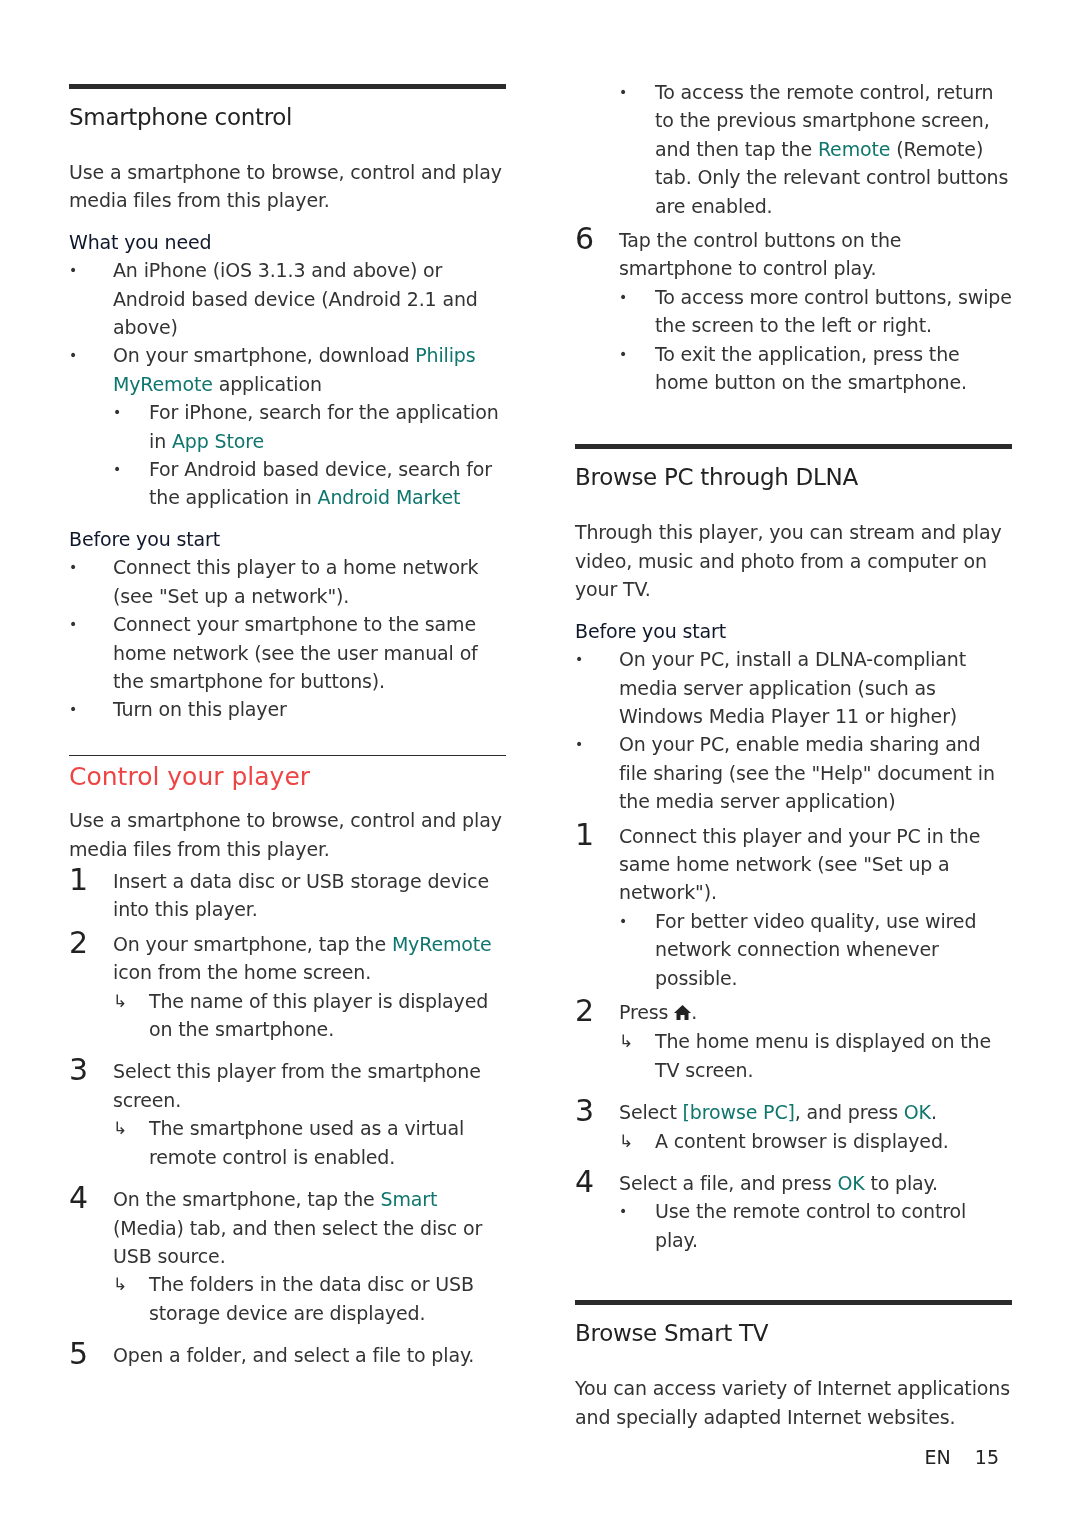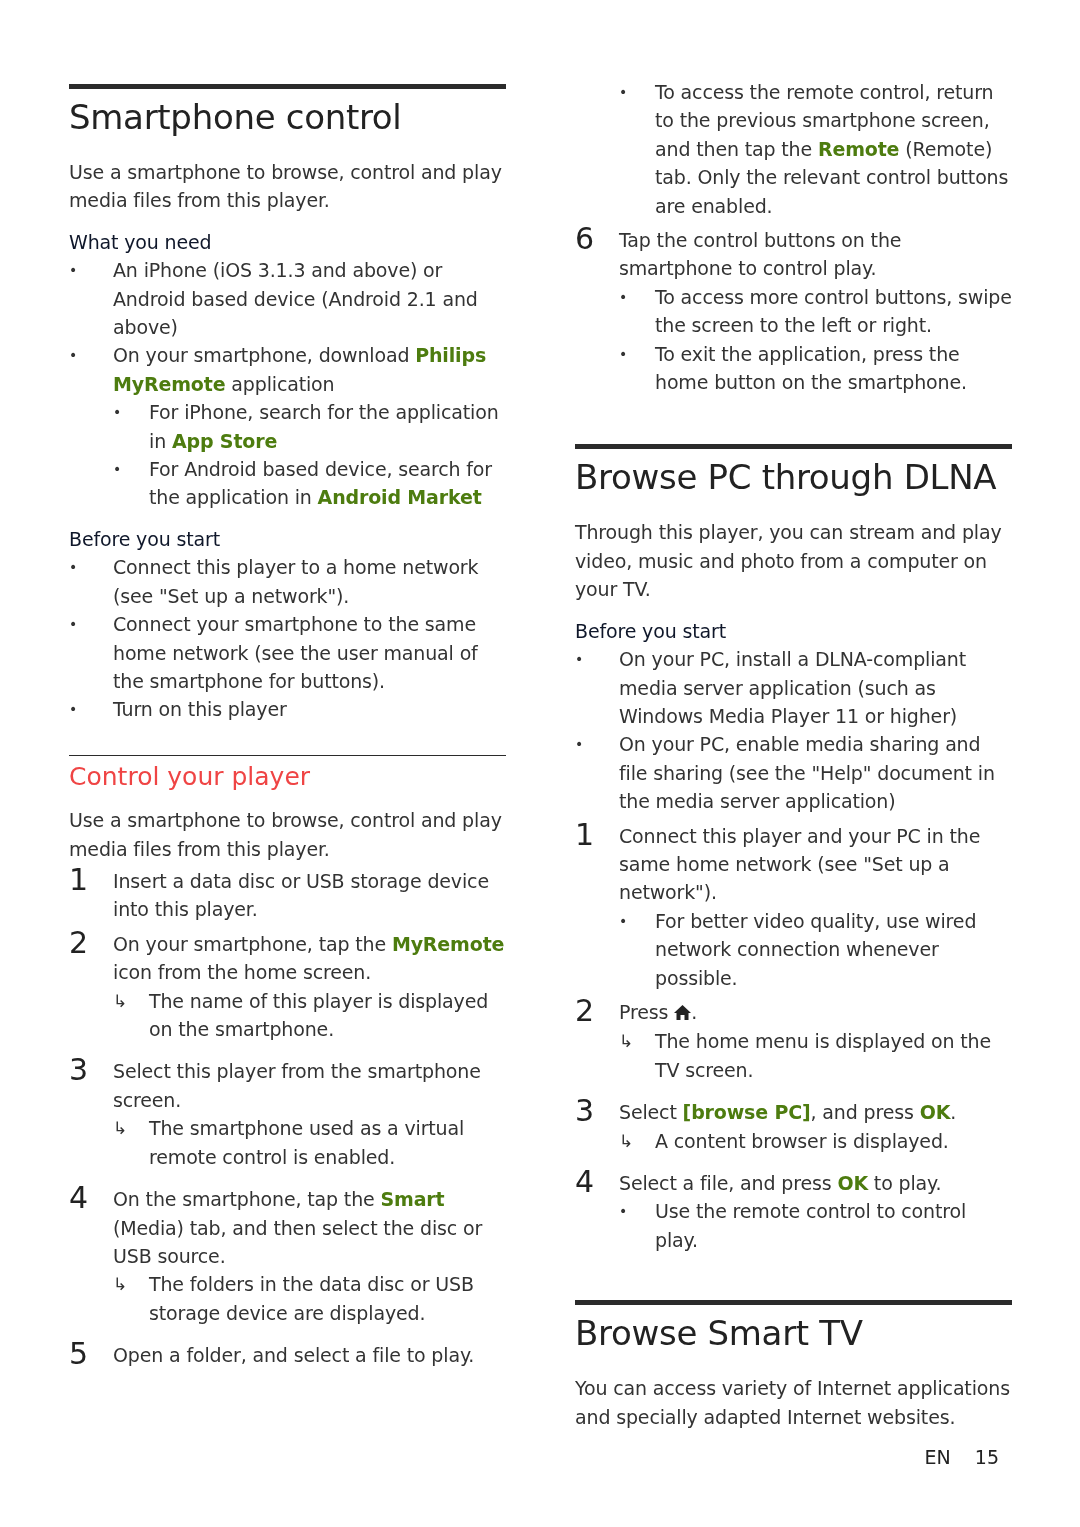--- a/index.html
+++ b/index.html
@@ -6,37 +6,37 @@
   body {
     width: 1080px; height: 1527px; position: relative; overflow: hidden;
     font-family: "DejaVu Sans", sans-serif; color: #2b2b2b;
   }
   .col { position: absolute; width: 437px; }
   .col-left { left: 69px; top: 84px; }
   .col-right { left: 575px; top: 78px; }
   .rule-thick { height: 5px; background: #2b2b2b; margin: 0; }
   .rule-thin { height: 1.5px; background: #2b2b2b; margin: 0; }
   h1 {
-    font-weight: normal; font-size: 34px; line-height: 40px; margin: 8px 0 0 0; color: #222;
+    font-weight: normal; font-size: 23px; line-height: 40px; margin: 8px 0 0 0; color: #222;
     letter-spacing: -0.3px;
   }
   h2 { font-weight: normal; font-size: 25px; line-height: 32px; margin: 5px 0 0 0; color:#ef4444; }
   .txt { font-size: 19px; line-height: 28.4px; color: #333; letter-spacing: -0.15px; }
   .intro { margin-top: 21px; }
   .subhead { font-size: 19px; line-height: 28.4px; margin-top: 13px; color: #0f172a; }
   ul, ol { list-style: none; padding: 0; margin: 0; }
   .bullet { position: relative; padding-left: 44px; }
   .bullet::before { content: "•"; position: absolute; left: 0; top: 0; font-size: 14px; }
   .sub { padding-left: 80px; }
   .sub::before { left: 44px; }
   .step { position: relative; padding-left: 44px; margin-top: 6px; }
   .step .num { position: absolute; left: 0; top: -4px; font-size: 30px; line-height: 34px; color:#222; }
   .result { position: relative; padding-left: 80px; }
   .result .arrow { position: absolute; left: 44px; top: 0; font-size: 17px; }
-  b.em { font-weight: bold; color: #4d7c0f; }
+  b.em { font-weight: normal; color: #0f766e; }
   .footer { position: absolute; right: 81px; top: 1446px; font-size: 19px; color: #222; }
   .footer span { margin-left: 24px; }
 </style>
 </head>
 <body>
 
 <div class="col col-left">
   <div class="rule-thick"></div>
   <h1>Smartphone control</h1>
   <div class="txt intro">Use a smartphone to browse, control and play media files from this player.</div>

